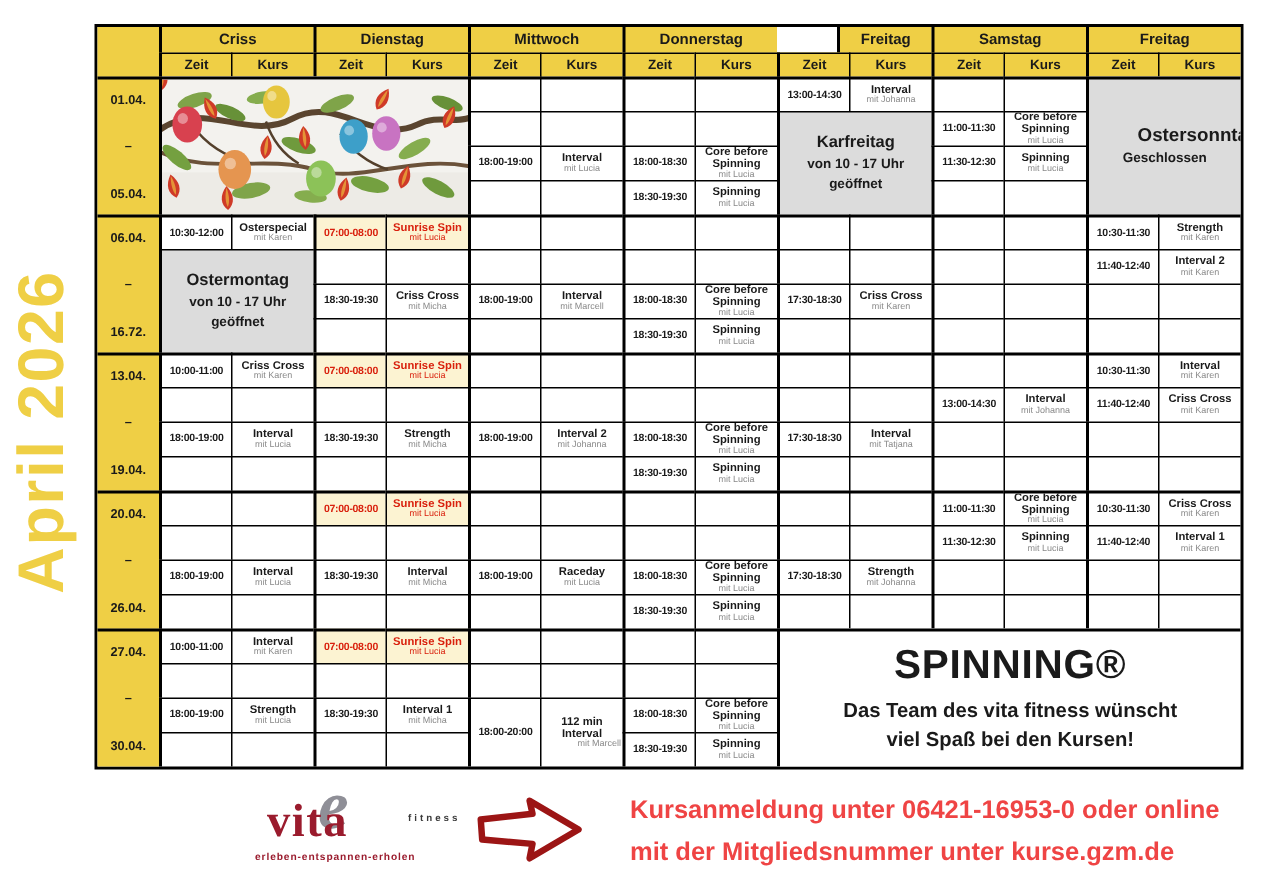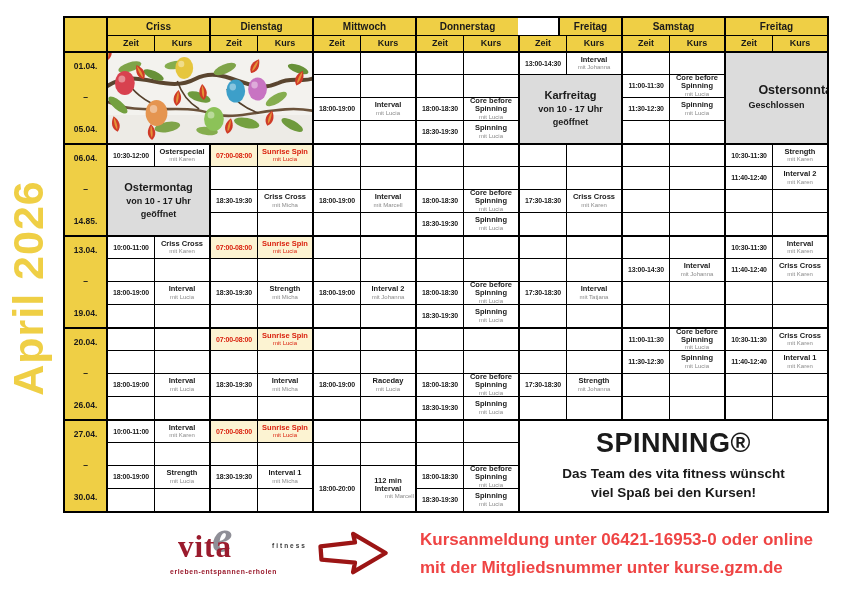--- a/index.html
+++ b/index.html
@@ -238,21 +238,21 @@
       <div class="cell" style="grid-area: 4 / 7;"></div>
       <div class="cell bL2" style="grid-area: 4 / 8;"></div>
       <div class="cell" style="grid-area: 4 / 9;"></div>
       <div class="cell bL2" style="grid-area: 6 / 6;"></div>
       <div class="cell" style="grid-area: 6 / 7;"></div>
       <div class="cell bL2" style="grid-area: 6 / 12;"></div>
       <div class="cell" style="grid-area: 6 / 13;"></div>
       <div class="cell datecell noL bT2" style="grid-area: 7 / 1 / span 4;">
         <div class="dateline">06.04.</div>
         <div class="dateline">–</div>
-        <div class="dateline">14.85.</div>
+        <div class="dateline">16.72.</div>
       </div>
       <div class="cell bL2 bT2" style="grid-area: 7 / 2;">
         <div class="time">10:30-12:00</div>
       </div>
       <div class="cell bT2" style="grid-area: 7 / 3;">
         <div class="course">Osterspecial</div>
         <div class="instr">mit Karen</div>
       </div>
       <div class="cell notecell bL2" style="grid-area: 8 / 2 / span 3 / span 2;">
         <div class="note-title">Ostermontag</div>

